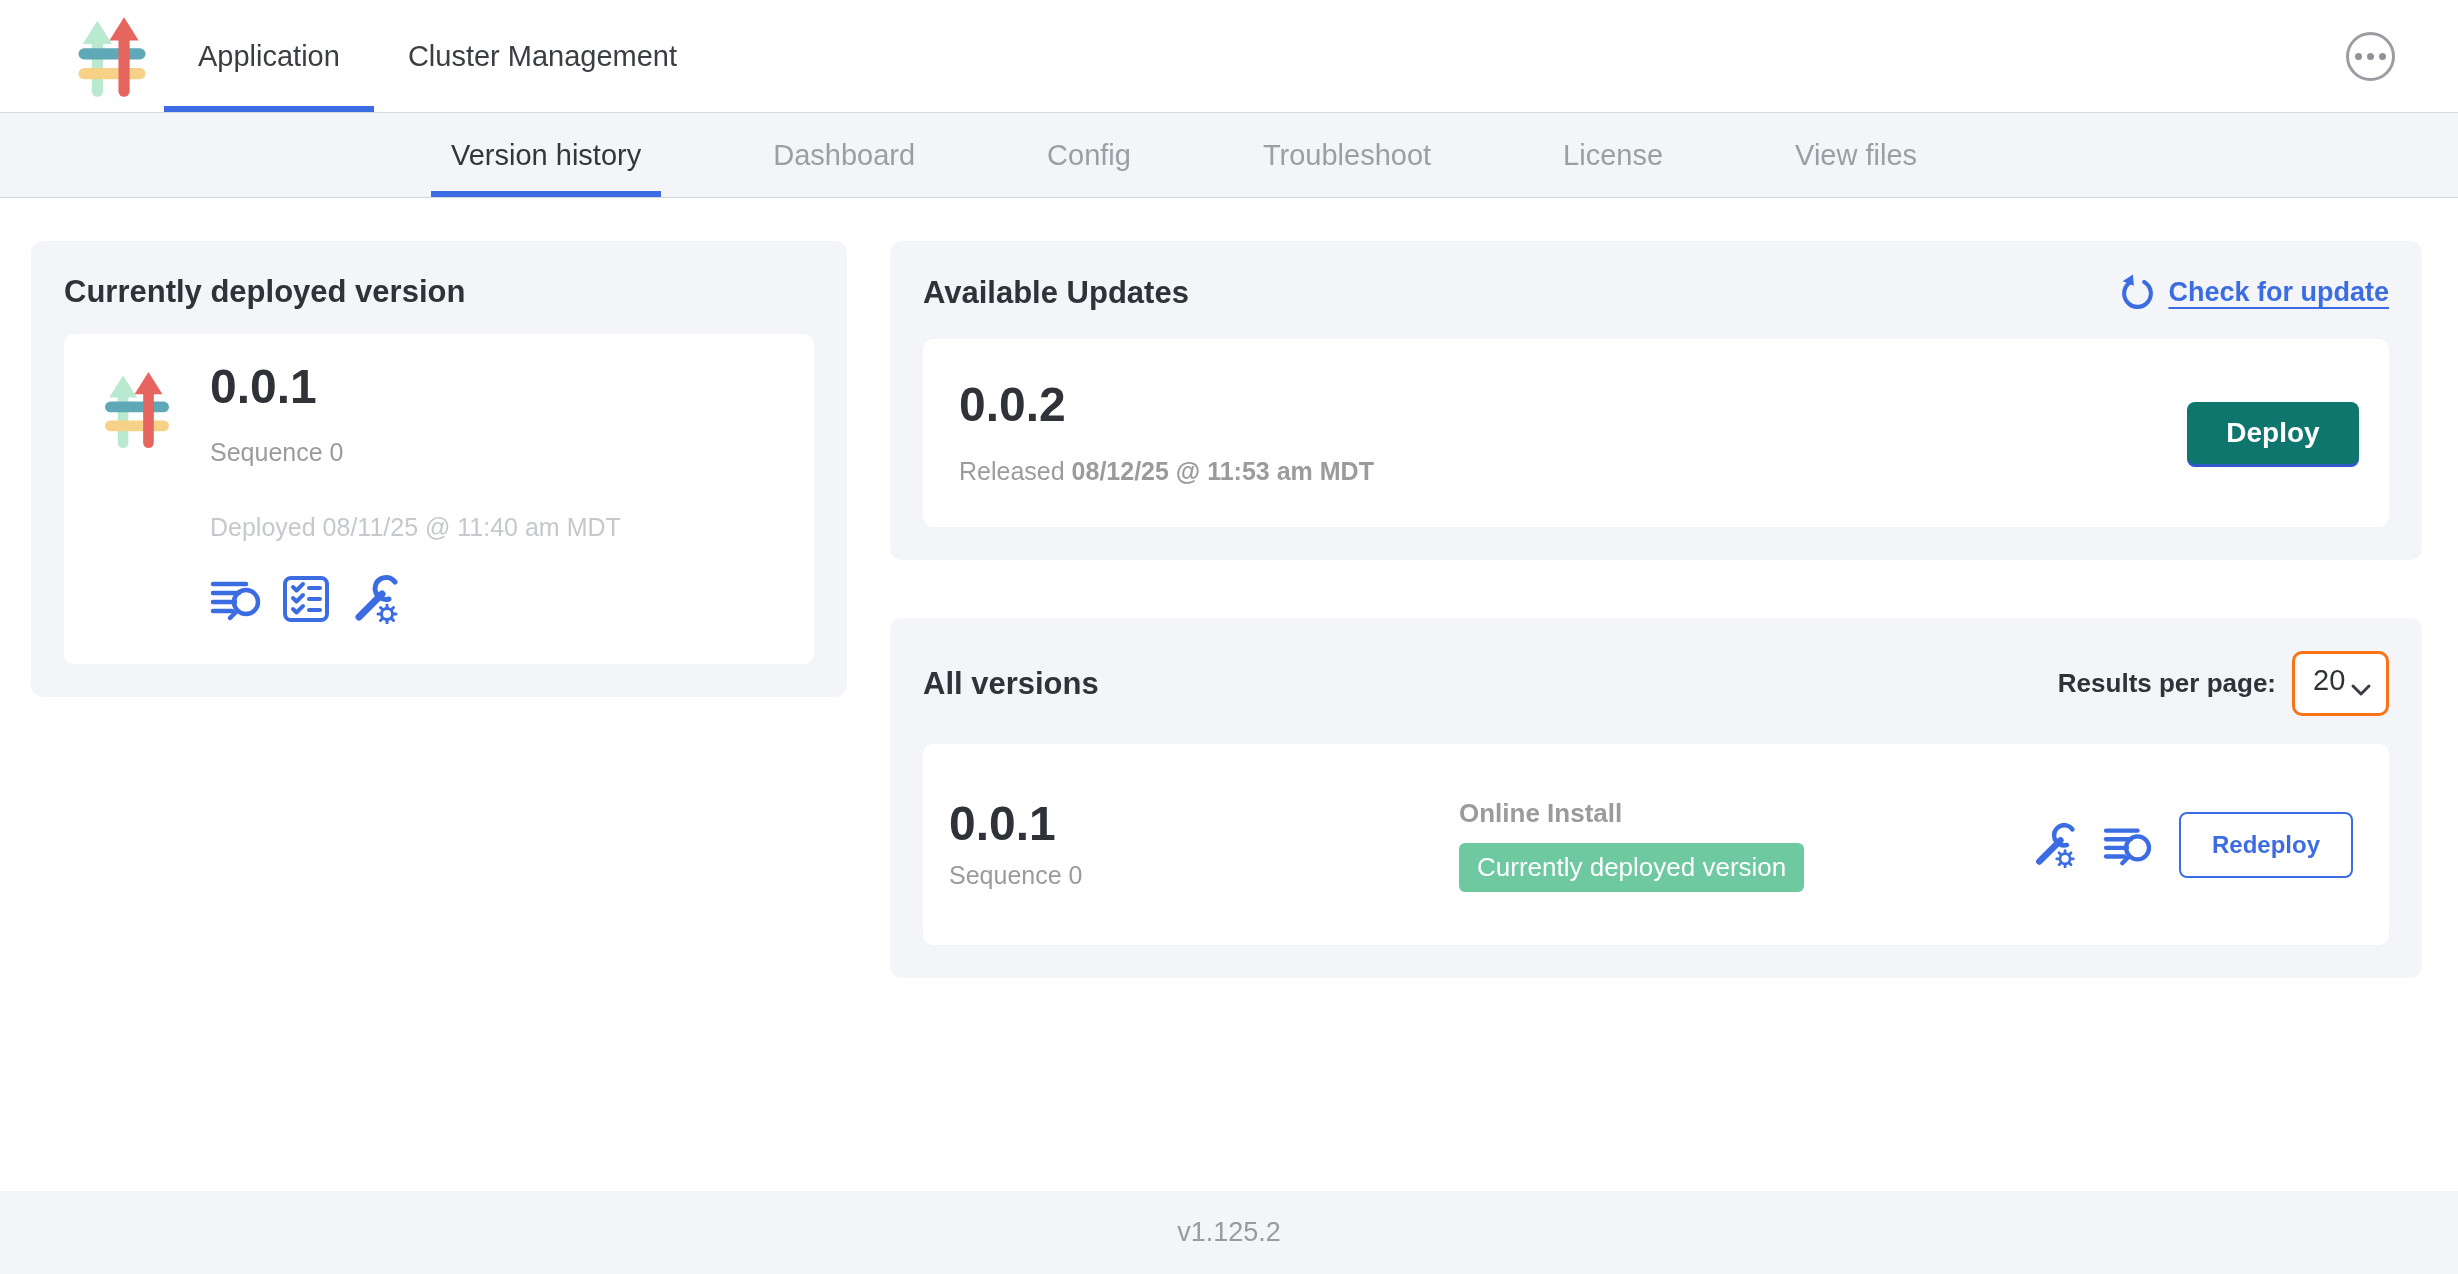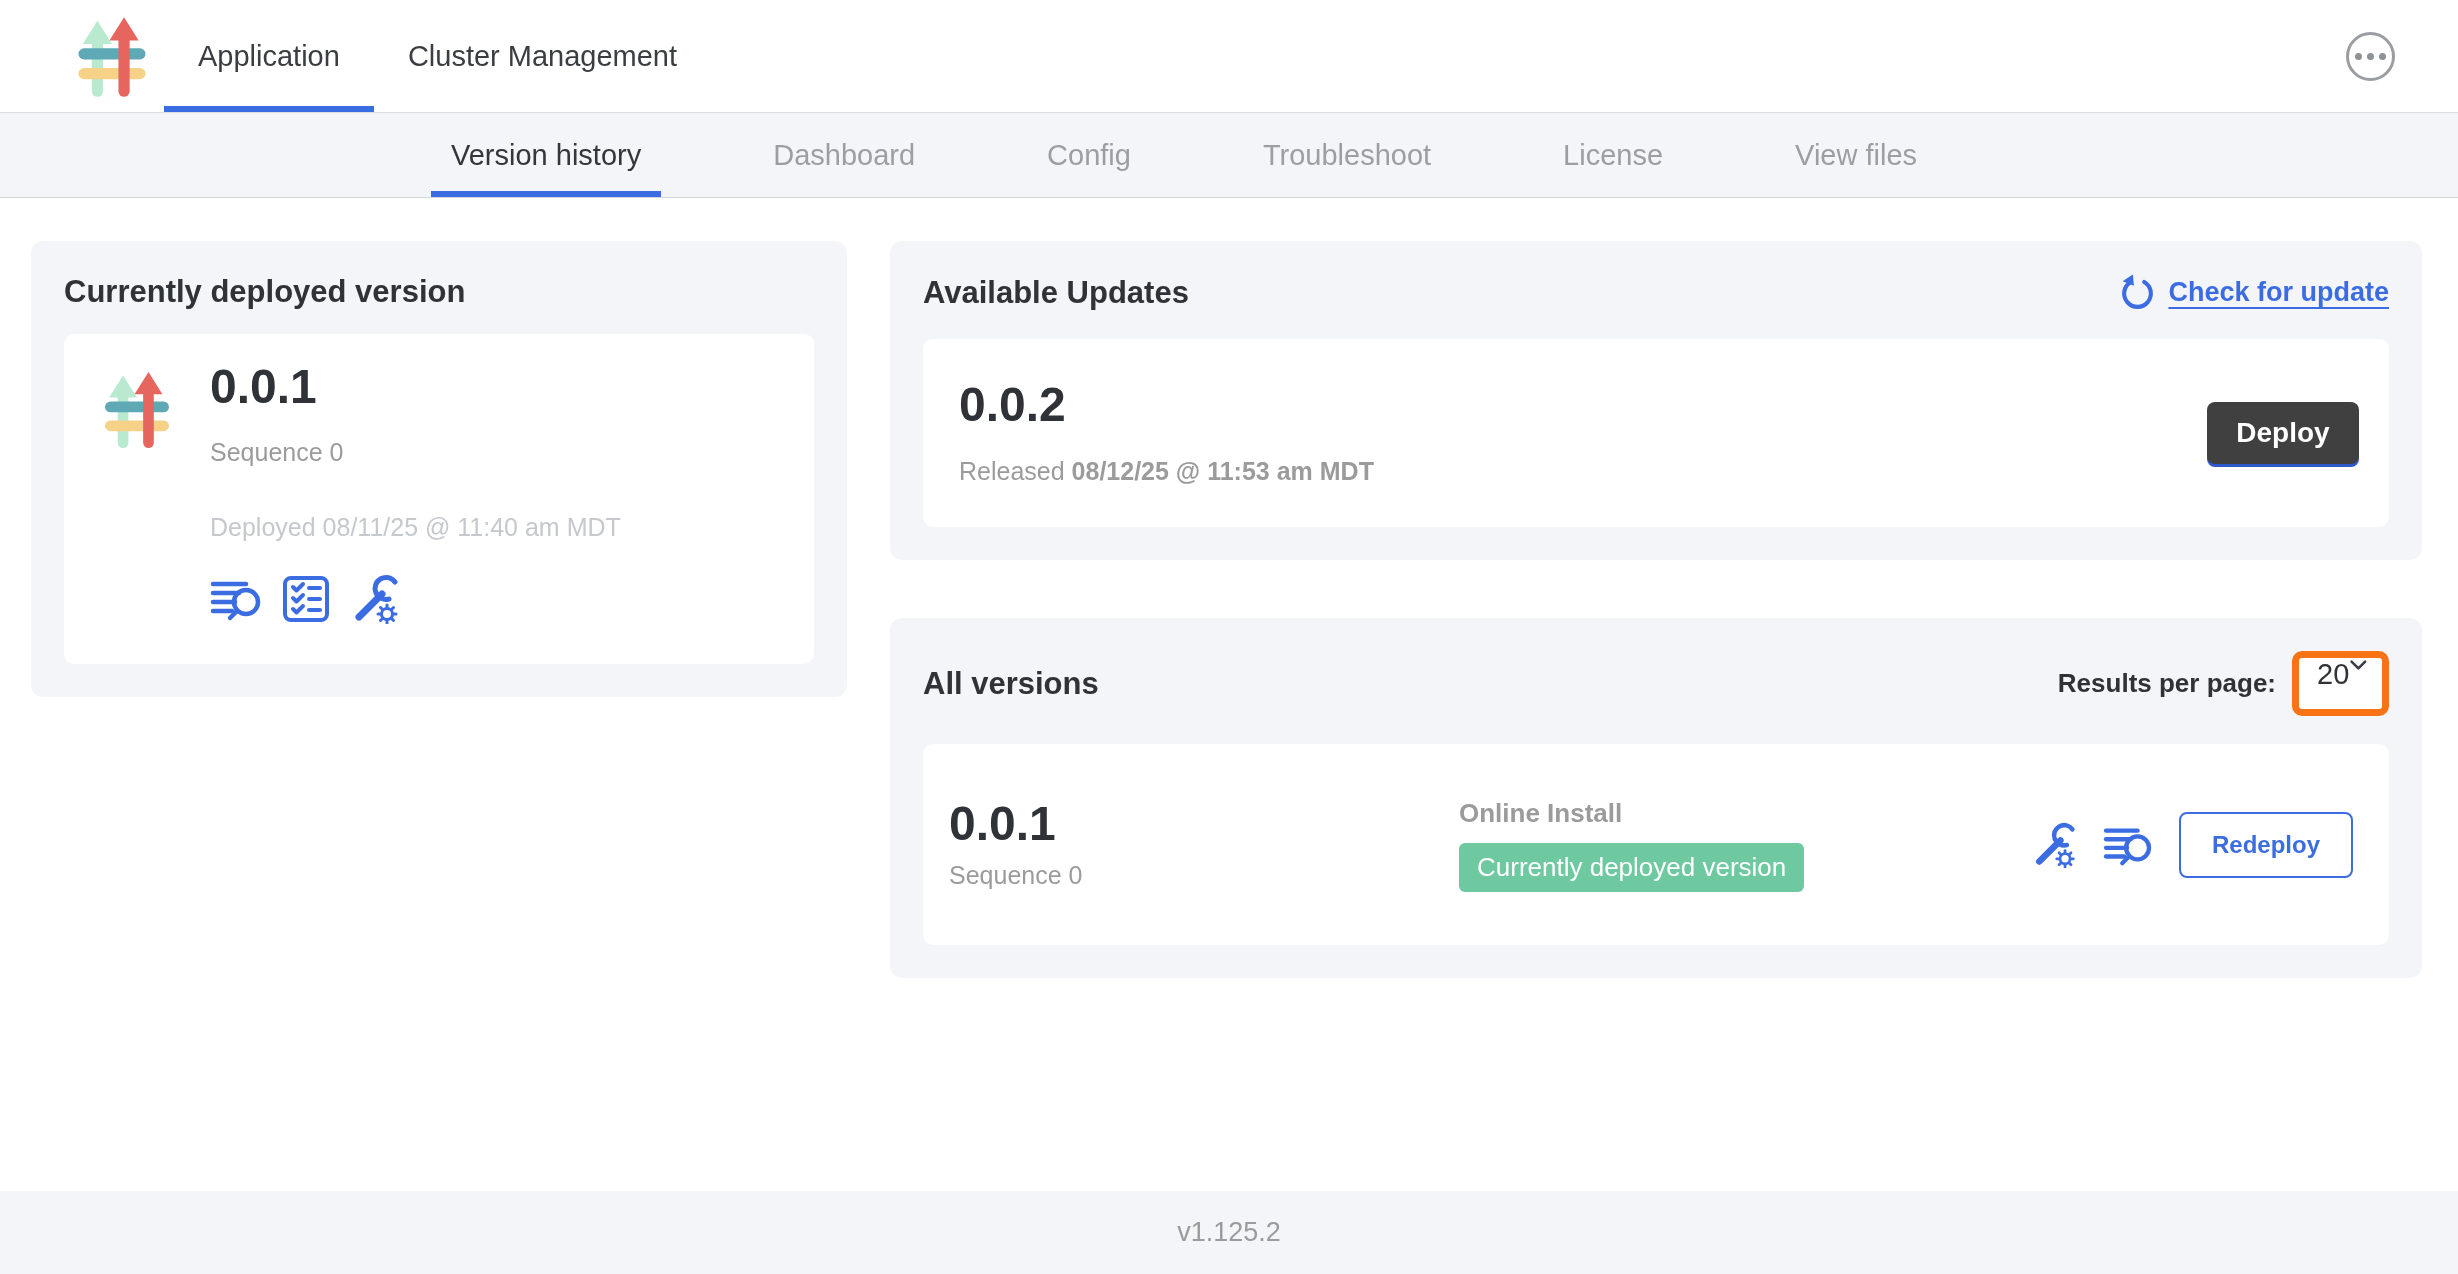--- a/index.html
+++ b/index.html
@@ -76,31 +76,31 @@
     text-decoration-thickness:2px;
   }
 
   .updates-card .inner-card {
     margin-top:28px; min-height:188px; padding:30px 30px 30px 36px;
     display:flex; align-items:center;
   }
   .released-line { font-size:25px; color:#9b9b9b; margin-top:26px; }
   .released-line b { font-weight:700; }
   .deploy-btn {
-    margin-left:auto; width:152px; height:62px; background:#404040; color:#fff;
+    margin-left:auto; width:172px; height:62px; background:#0f766e; color:#fff;
     border:none; border-radius:8px; font-size:28px; font-weight:700;
     font-family:"Liberation Sans", sans-serif; box-shadow:0 3px 0 #2e59c9; cursor:pointer;
   }
 
   
   .rpp { display:flex; align-items:center; gap:16px; }
   .rpp-label { font-size:26px; font-weight:700; color:#2f3237; }
   .rpp-select {
-    width:97px; height:65px; background:#fff; border:7px solid #f97316; border-radius:10px;
-    display:flex; align-items:flex-start; padding:0 14px 0 18px; cursor:pointer;
+    width:97px; height:65px; background:#fff; border:3px solid #f97316; border-radius:10px;
+    display:flex; align-items:flex-end; padding:0 14px 16px 18px; cursor:pointer;
   }
   .rpp-select .val { font-size:29px; color:#2f3237; flex:1; }
 
   .versions-card .inner-card {
     margin-top:28px; min-height:201px; padding:28px 36px 28px 26px;
     display:flex; align-items:center;
   }
   .vrow-left { width:510px; flex:none; }
   .vrow-left .ver-seq { margin-top:12px; }
   .vrow-mid .install-type { font-size:26px; font-weight:700; color:#9b9b9b; }

